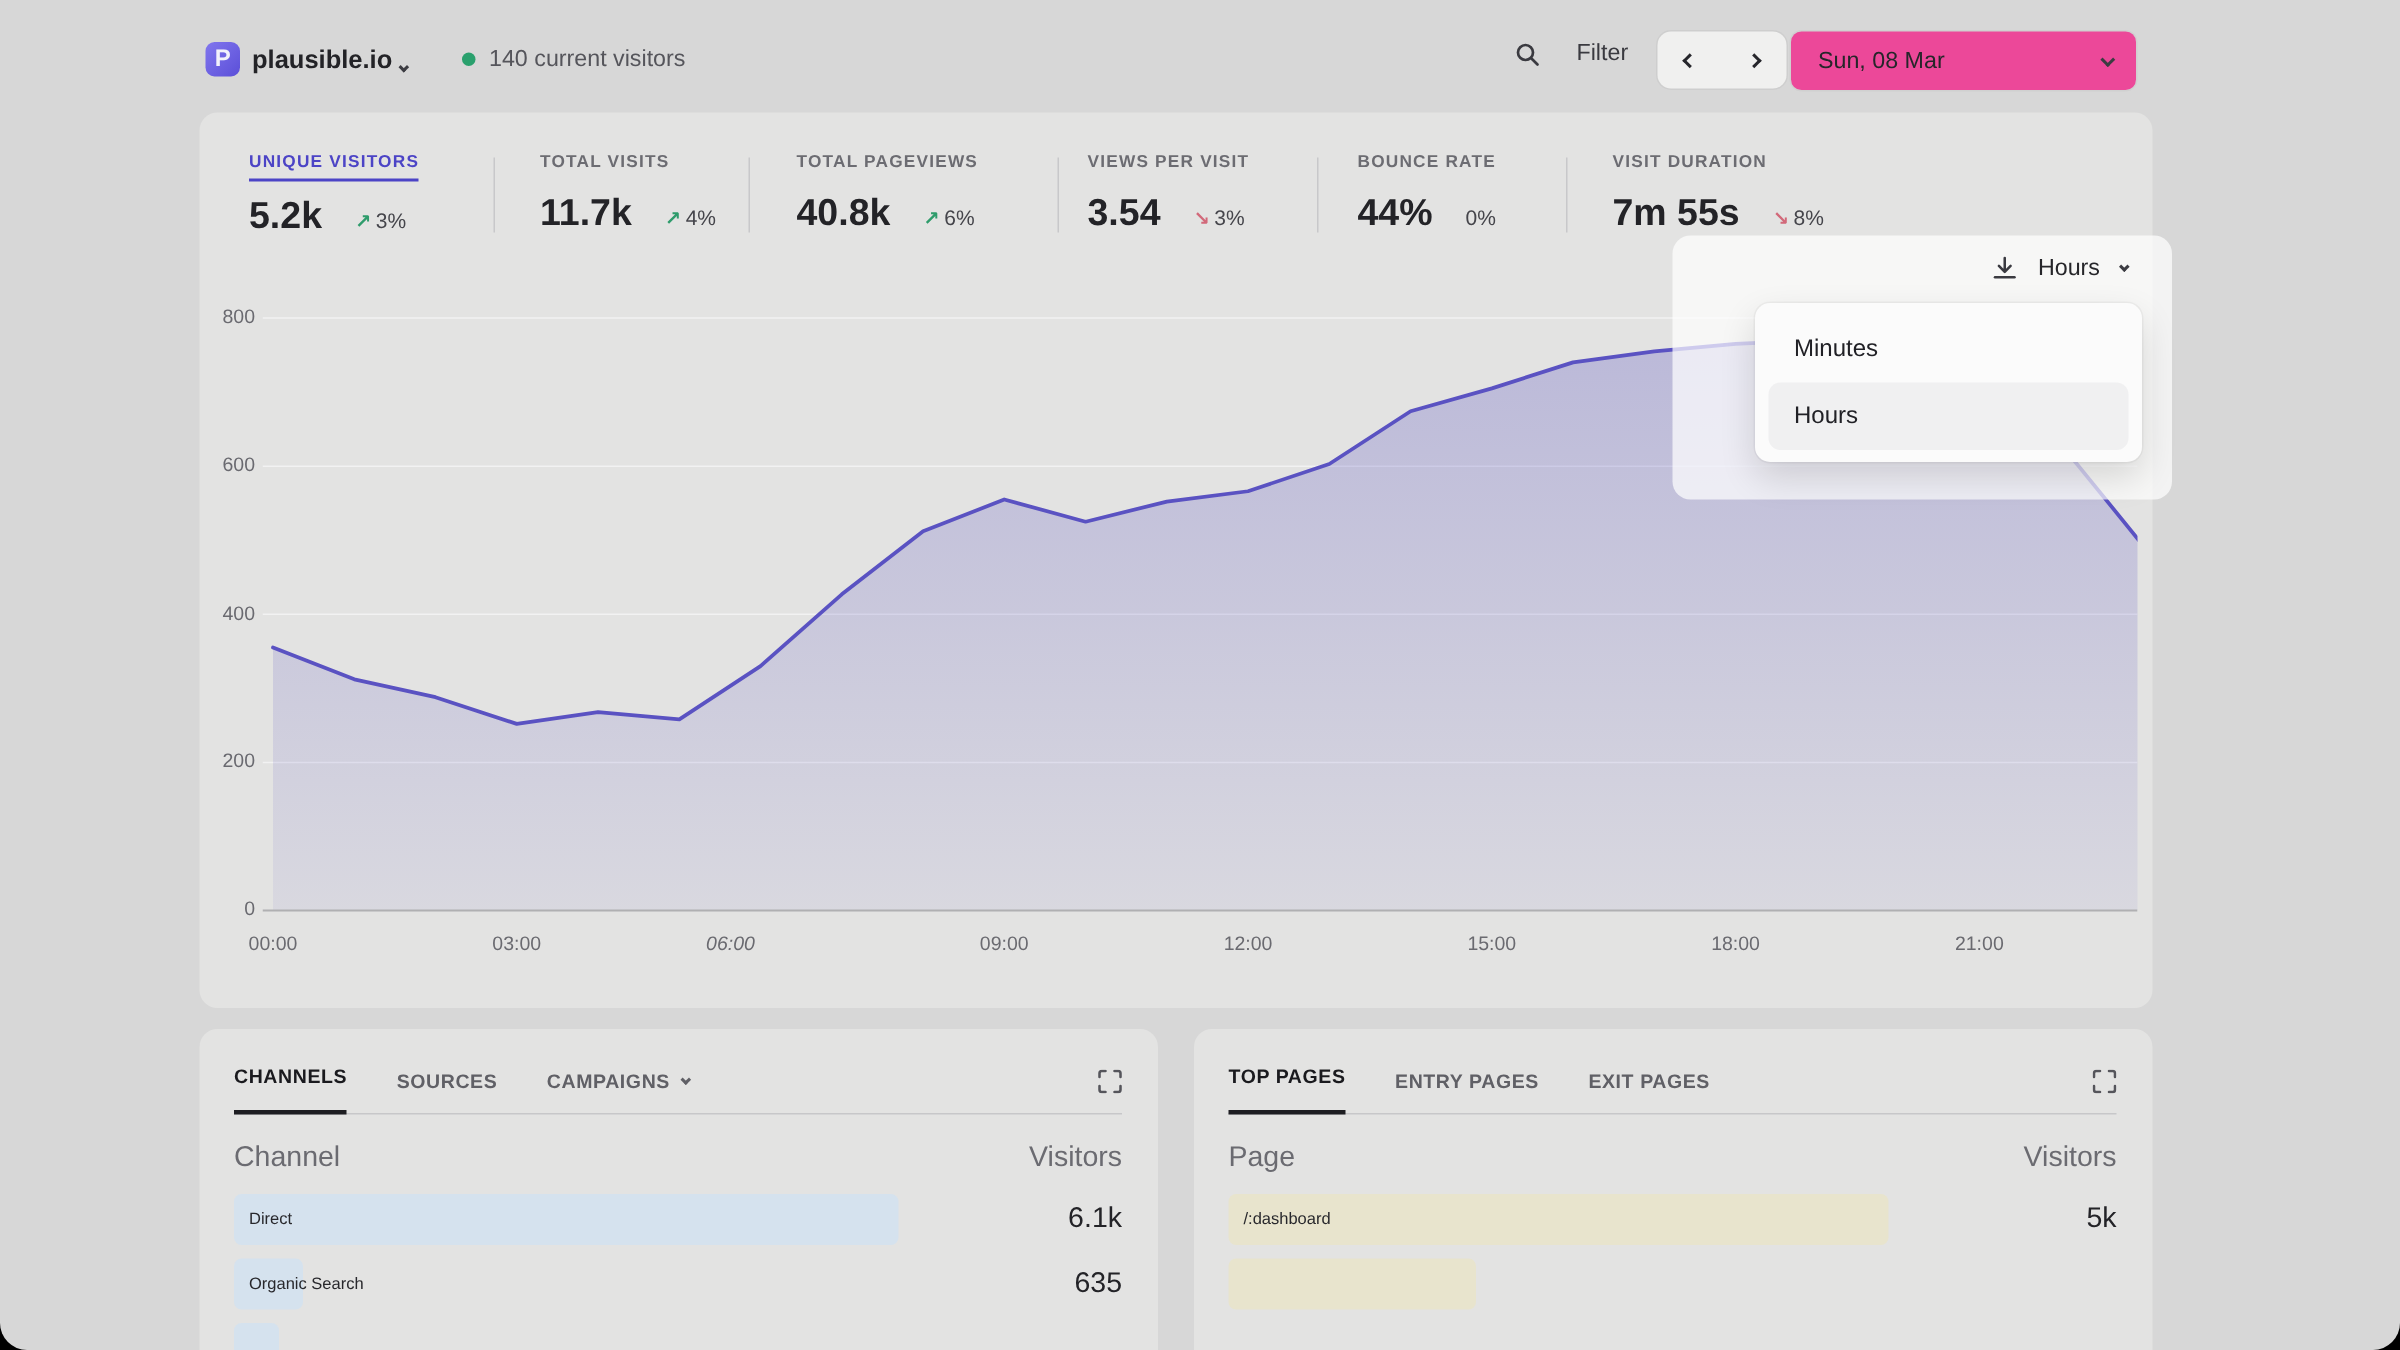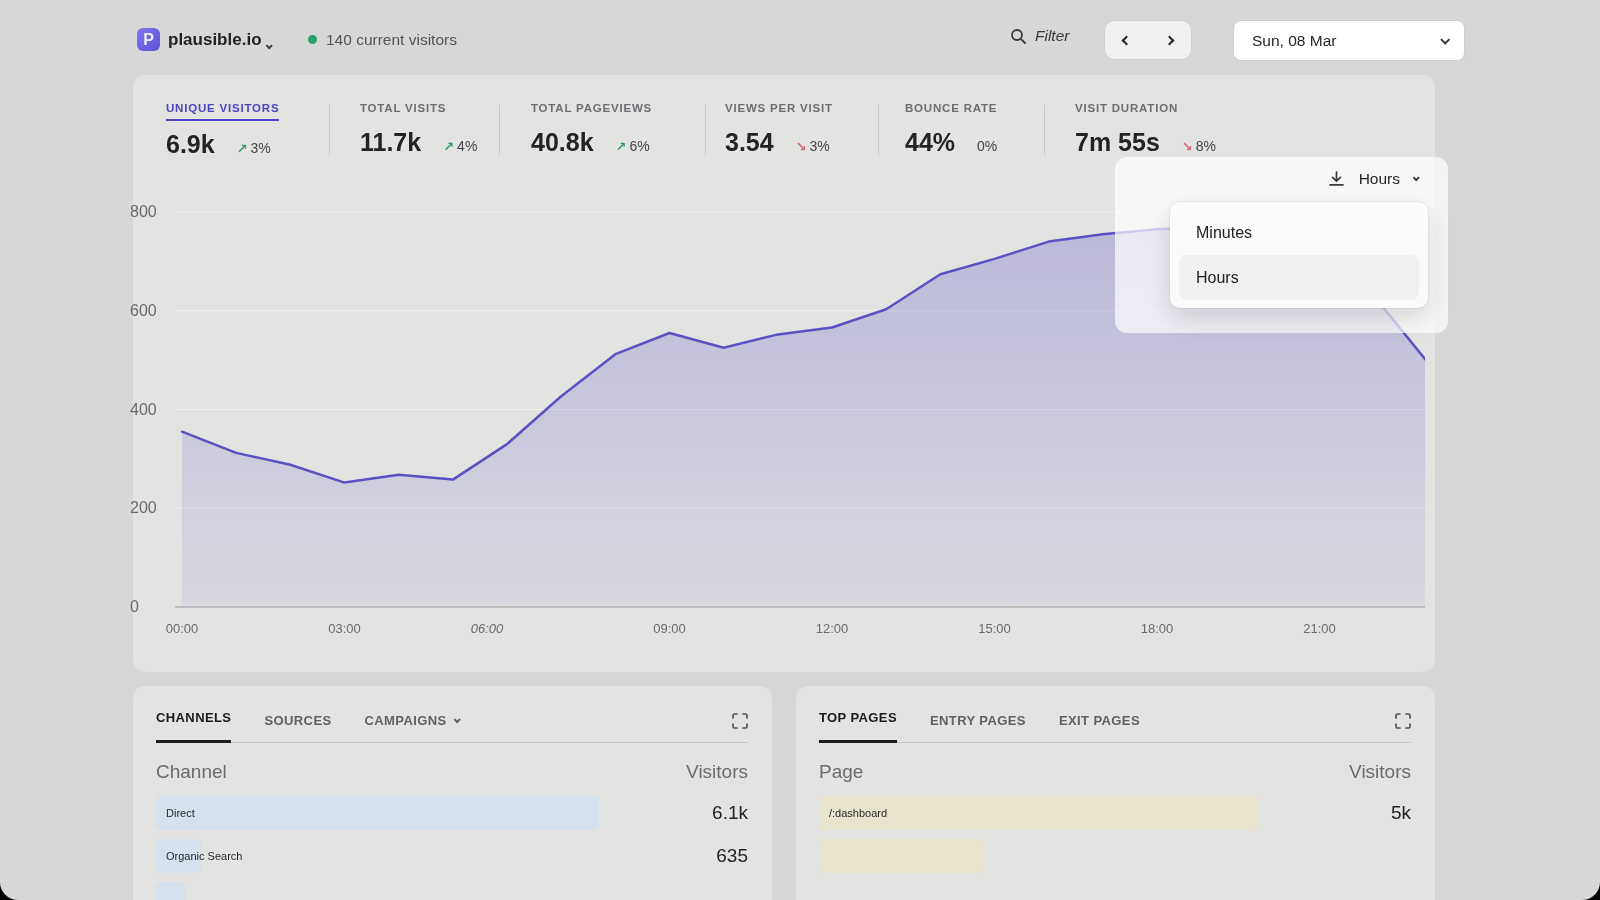--- a/index.html
+++ b/index.html
@@ -10,27 +10,27 @@
 
   
   .hdr { position:absolute; left:0; top:0; width:1600px; height:80px; }
   .logo { position:absolute; left:137px; top:28px; width:23px; height:23px; border-radius:6px;
           background:linear-gradient(135deg,#8176ee,#5b4fd8); color:#f2f1fb; font-weight:bold;
           font-size:16px; text-align:center; line-height:23px; }
   .site-name { position:absolute; left:168px; top:30px; font-size:17px; font-weight:bold; color:#232327; }
   .hdr-chev { position:absolute; left:266px; top:35px; color:#3c3c42; }
   .live-dot { position:absolute; left:308px; top:35px; width:9px; height:9px; border-radius:50%; background:#2aa06d; }
   .visitors { position:absolute; left:326px; top:31px; font-size:15.5px; color:#55555b; }
-  .filter { position:absolute; left:1010px; top:27px; display:flex; align-items:center; gap:8px;
-            color:#3a3a40; font-size:15.5px; cursor:pointer;font-style:italic; }
+  .filter { position:absolute; left:1010px; top:27px; display:flex; align-items:center; gap:24px;
+            color:#3a3a40; font-size:15.5px; cursor:pointer; }
   .pager { position:absolute; left:1105px; top:21px; width:86px; height:38px; background:#f0f0ef;
            border-radius:9px; display:flex; box-shadow:0 0 0 1px rgba(0,0,0,0.04); }
   .pager button { flex:1; background:none; border:none; cursor:pointer; color:#26262b;
                   display:flex; align-items:center; justify-content:center; }
-  .datepick { position:absolute; left:1234px; top:21px; width:230px; height:39px; background:#ffffff;
+  .datepick { position:absolute; left:1194px; top:21px; width:230px; height:39px; background:#ec4899;
               border-radius:7px; display:flex; align-items:center; padding:0 16px 0 18px;
               font-size:15.5px; color:#26262a; cursor:pointer; box-shadow:0 0 0 1px rgba(0,0,0,0.03); }
   .datepick .spring { flex:1; }
 
   
   .chev { display:inline-block; width:7px; height:7px; border-right:2px solid currentColor;
           border-bottom:2px solid currentColor; }
   .chev.down { transform:rotate(45deg) translateY(-1px); }
   .chev.left { transform:rotate(135deg); }
   .chev.right { transform:rotate(-45deg); }
@@ -43,21 +43,21 @@
   .stat .lbl { font-size:11.5px; font-weight:bold; letter-spacing:0.8px; color:#6c6c72;
                padding-bottom:5px; white-space:nowrap; }
   .stat.active .lbl { color:#4c44c6; border-bottom:2px solid #4c44c6; }
   .stat .valrow { margin-top:9px; display:flex; align-items:baseline; }
   .stat .val { font-size:25px; font-weight:bold; color:#232327; white-space:nowrap; }
   .stat .delta { margin-left:22px; font-size:14px; color:#45454b; white-space:nowrap; }
   .stat .arrow { font-size:13px; font-weight:bold; margin-right:3px; }
   .arrow.up { color:#2f9c6c; } .arrow.down { color:#d2697a; }
   .stat-div { position:absolute; top:30px; width:1px; height:50px; background:#c8c8ca; }
 
-  .ylab { position:absolute; width:40px; font-size:16px; color:#6a6a70; }
+  .ylab { position:absolute; width:40px; text-align:right; font-size:13px; color:#6a6a70; }
   .xlab { position:absolute; top:546px; font-size:13px; color:#6a6a70; transform:translateX(-50%); white-space:nowrap; }
   #chart-svg { position:absolute; left:42px; top:130px; }
 
   
   .int-panel { position:absolute; left:1115px; top:157px; width:333px; height:176px;
                background:rgba(255,255,255,0.70); border-radius:12px; }
   .int-trigger { position:absolute; right:30px; top:12px; display:flex; align-items:center; gap:13px;
                  color:#26262a; font-size:15.5px; cursor:pointer; }
   .menu { position:absolute; left:1170px; top:202px; width:258px; background:#fbfbfb; border-radius:10px;
           box-shadow:0 10px 24px rgba(0,0,0,0.14), 0 0 0 1px rgba(0,0,0,0.04); padding:8px 9px; }
@@ -118,21 +118,21 @@
       <span class="spring"></span>
       <span class="chev down" style="color:#3c3c42;"></span>
     </div>
   </div>
 
   <div class="chart-card">
     <div id="stats">
         <div class="stat active" style="left: 33px;">
           <div class="lbl">UNIQUE VISITORS</div>
           <div class="valrow">
-            <span class="val">6.9k</span>
+            <span class="val">5.2k</span>
             <span class="delta"><span class="arrow up">↗</span>3%</span>
           </div>
         </div>
         <div class="stat" style="left: 227px;">
           <div class="lbl">TOTAL VISITS</div>
           <div class="valrow">
             <span class="val">11.7k</span>
             <span class="delta"><span class="arrow up">↗</span>4%</span>
           </div>
         </div>

